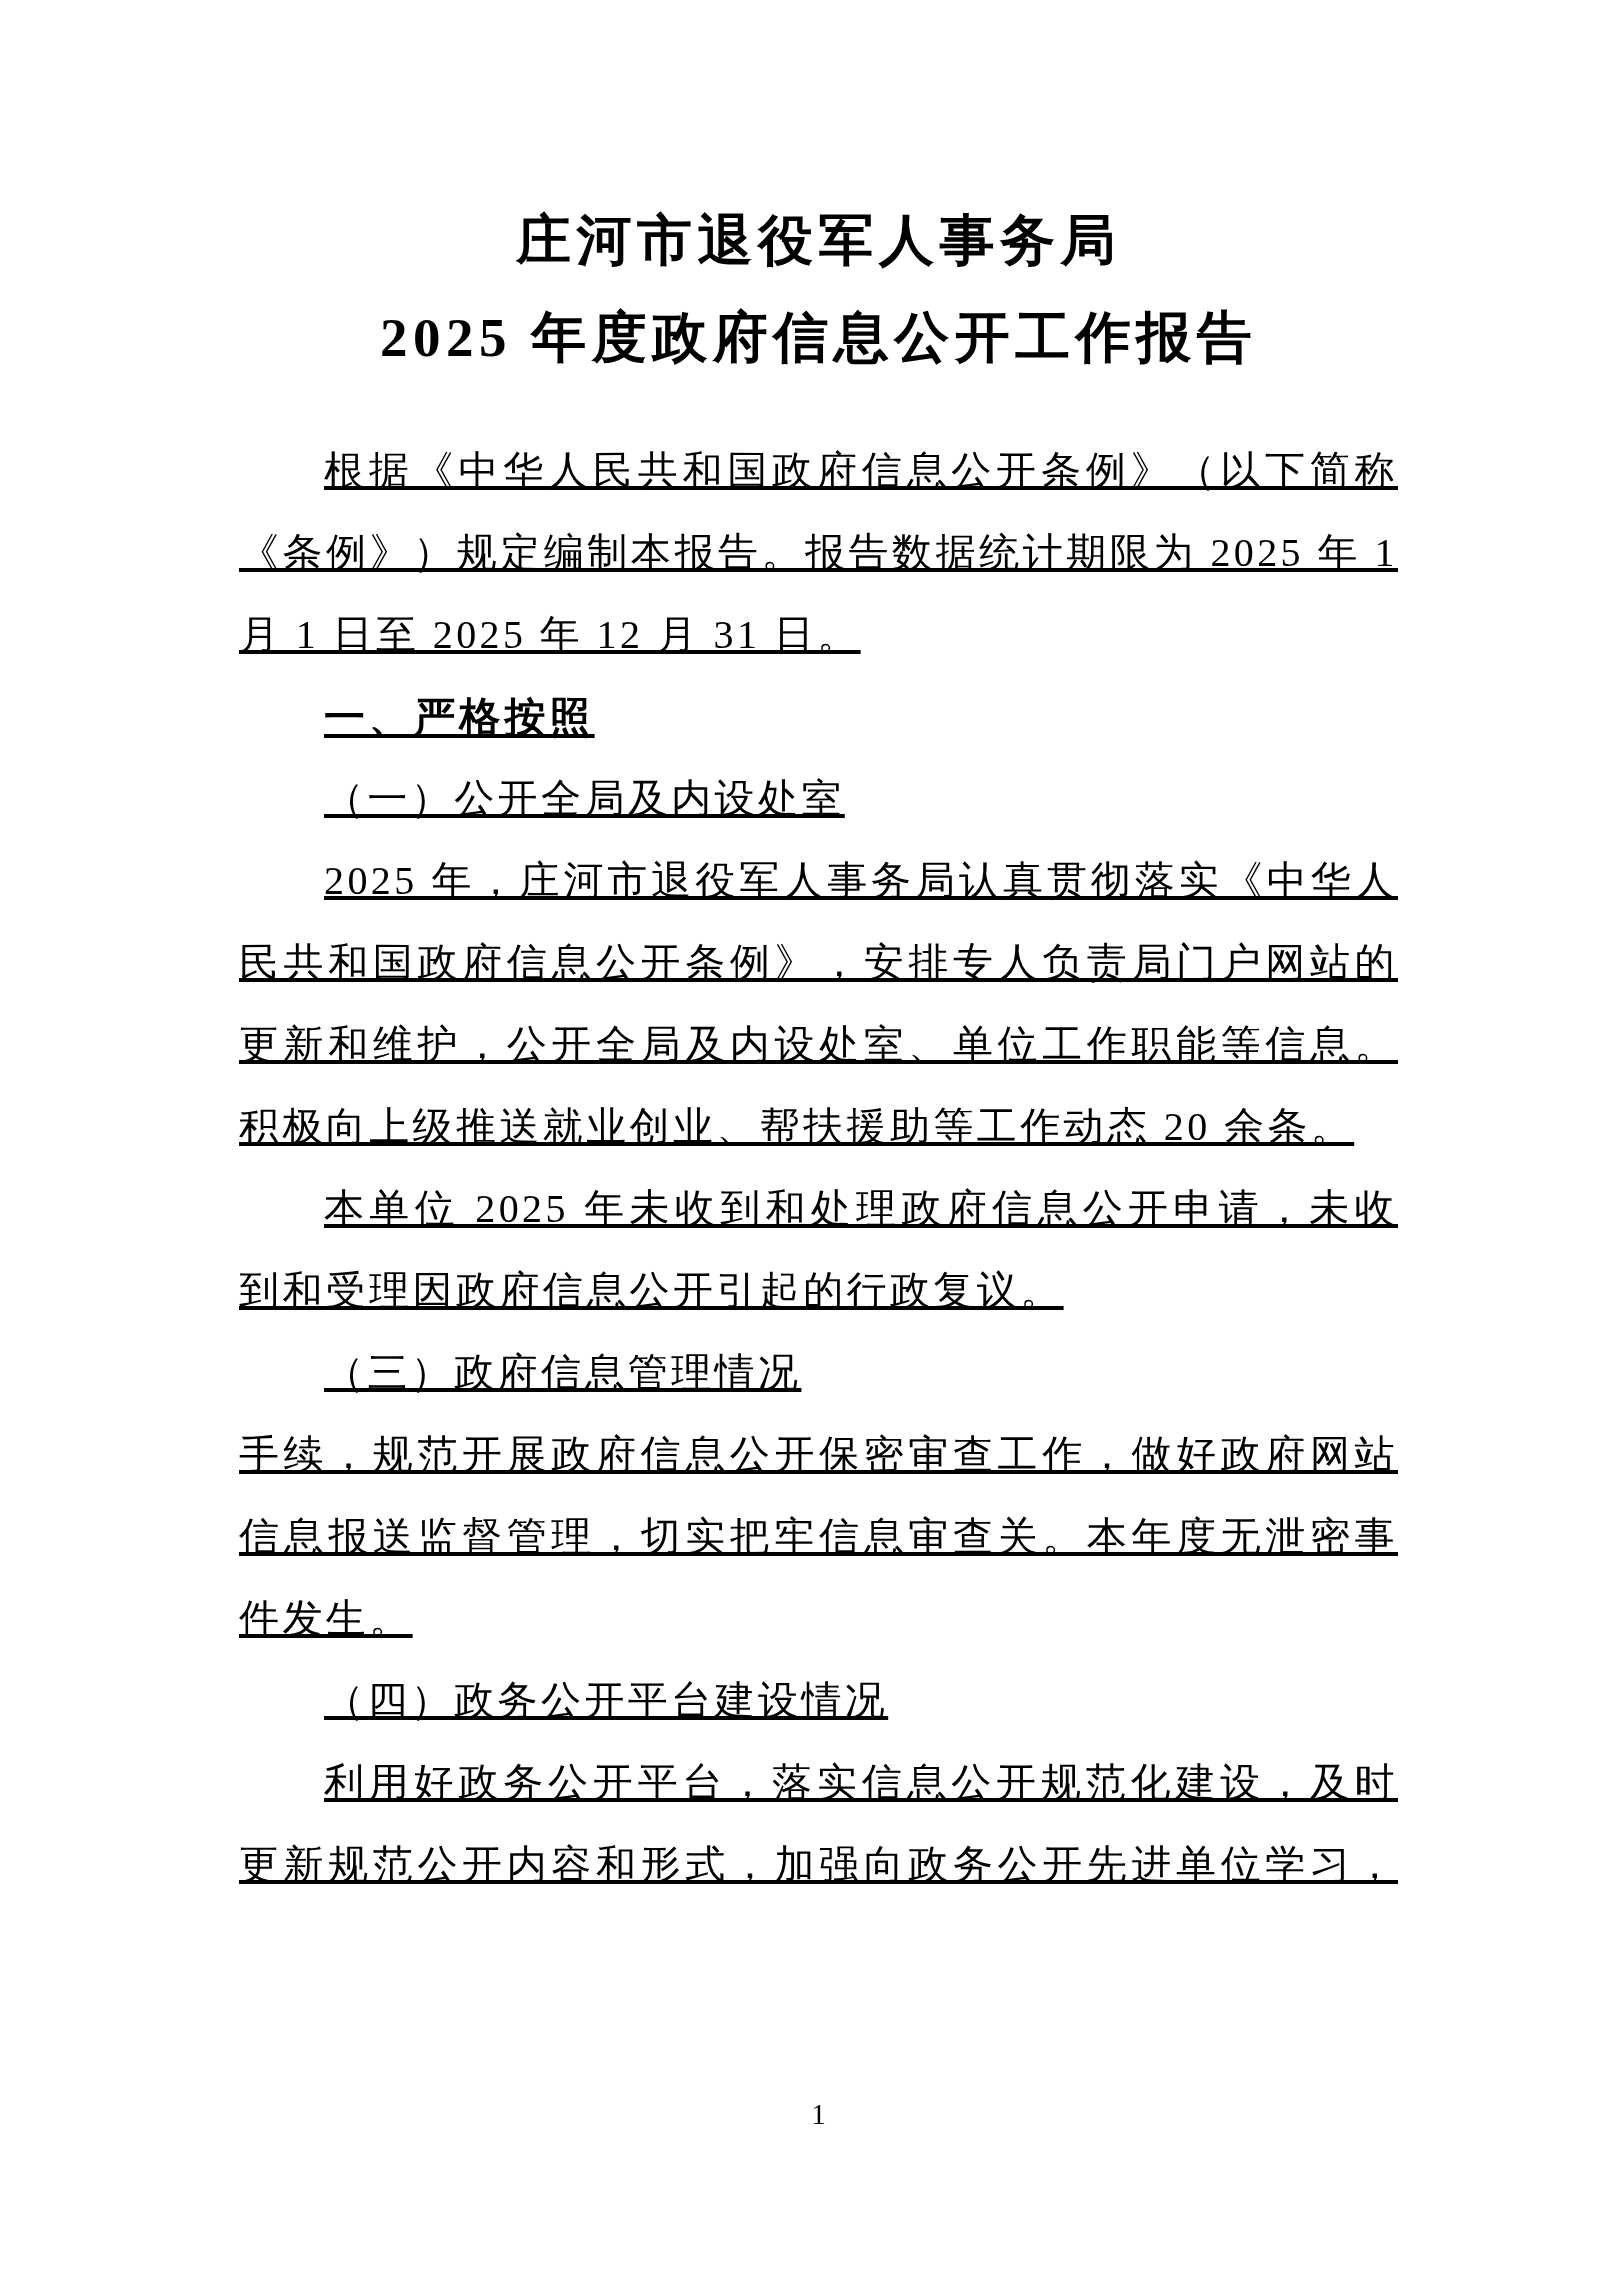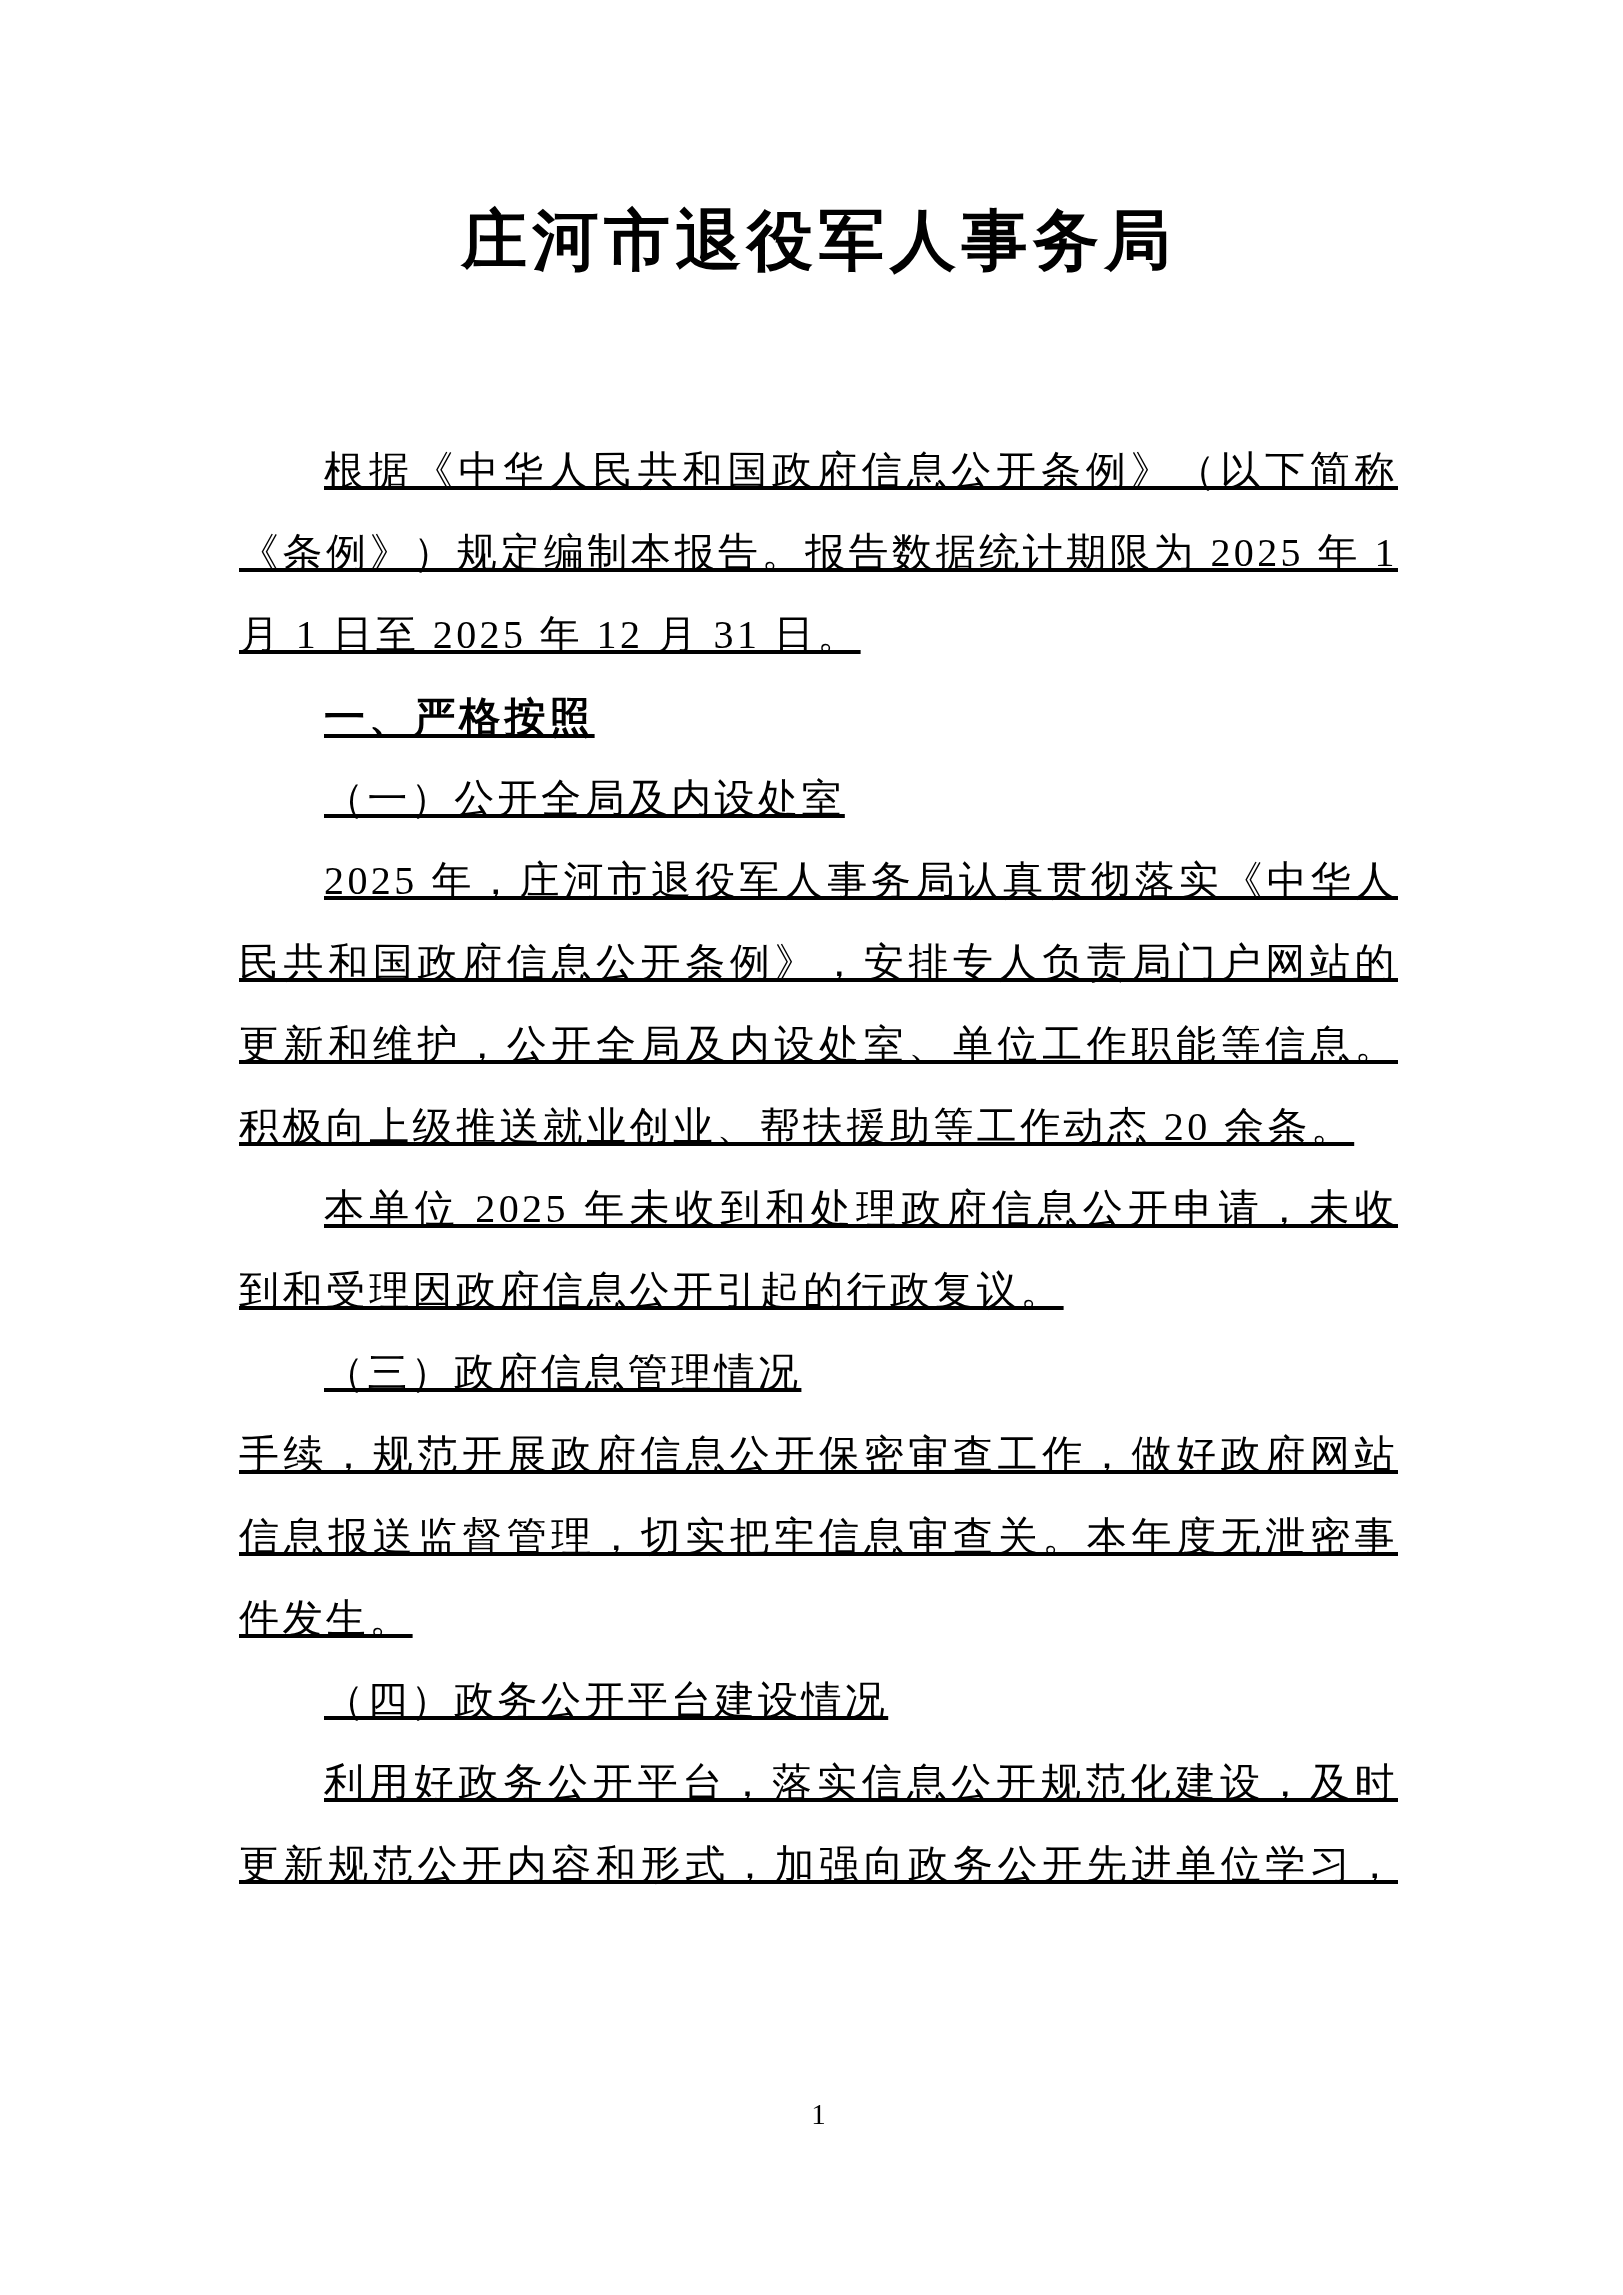--- a/index.html
+++ b/index.html
@@ -16,21 +16,21 @@
     font-family: "Liberation Serif", "DejaVu Serif", serif;
     overflow: hidden;
   }
   .title {
     position: absolute;
     top: 192px;
     left: 239px;
     width: 1159px;
     margin: 0;
     text-align: center;
-    font-size: 66px;
+    font-size: 55px;
     line-height: 97px;
     font-weight: bold;
     letter-spacing: 5.5px;
     font-family: "Liberation Serif", "DejaVu Serif", serif;
   }
   .doc-body {
     position: absolute;
     top: 430px;
     left: 239px;
     width: 1159px;
@@ -73,20 +73,21 @@
     line-height: 41px;
     letter-spacing: 0;
   }
 </style>
 </head>
 <body>
 
 <div class="page">
   <h1 class="title">
     <div class="title-line">庄河市退役军人事务局</div>
+    <div class="title-line">2025 年度政府信息公开工作报告</div>
   </h1>
 
   <div class="doc-body" id="doc-body">
       <div class="line fill indent">根据《中华人民共和国政府信息公开条例》（以下简称</div>
       <div class="line fill">《条例》）规定编制本报告。报告数据统计期限为 2025 年 1</div>
       <div class="line">月 1 日至 2025 年 12 月 31 日。</div>
       <div class="line indent heading">一、严格按照</div>
       <div class="line indent subheading">（一）公开全局及内设处室</div>
       <div class="line fill indent">2025 年，庄河市退役军人事务局认真贯彻落实《中华人</div>
       <div class="line fill">民共和国政府信息公开条例》，安排专人负责局门户网站的</div>

